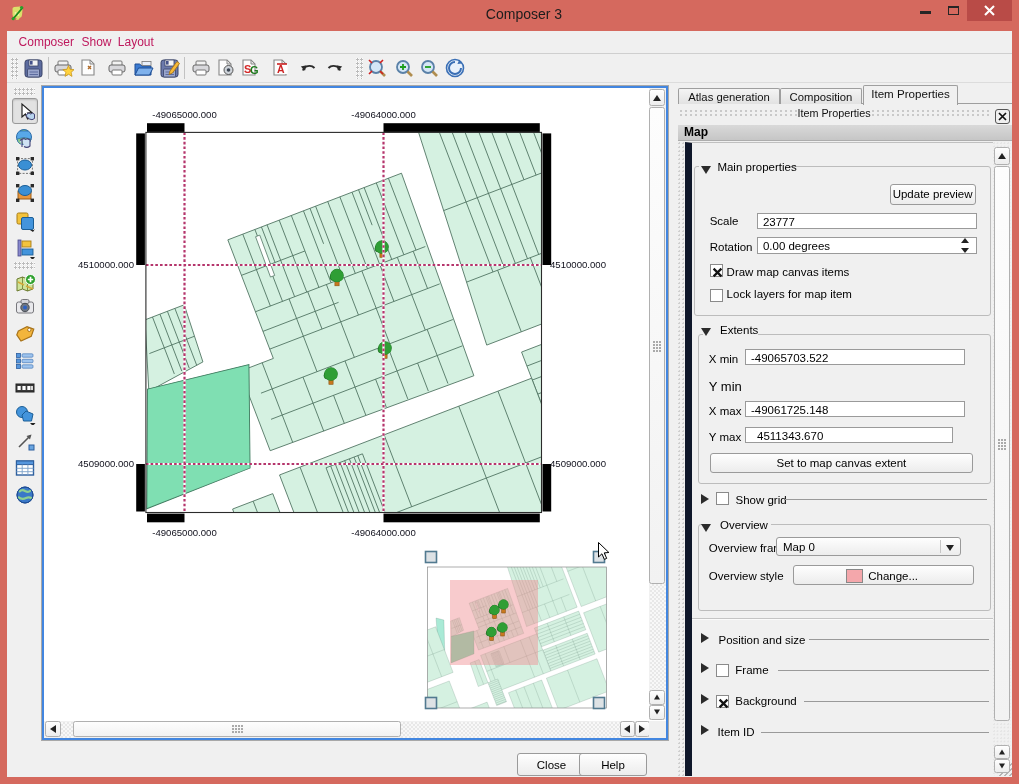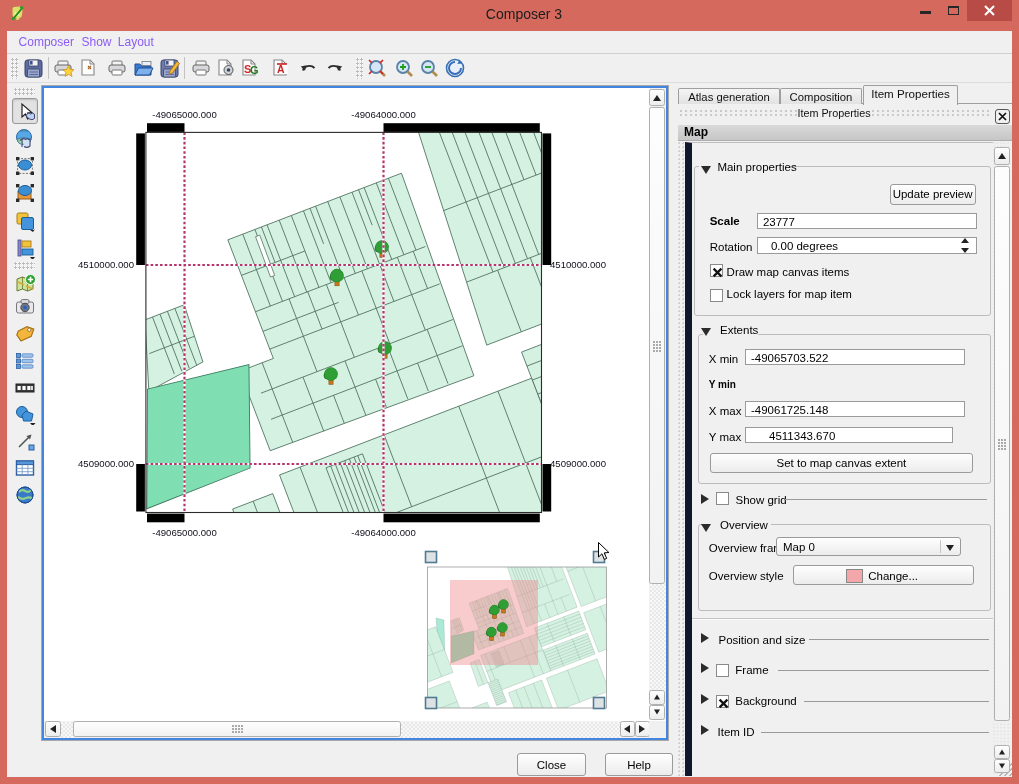--- a/index.html
+++ b/index.html
@@ -3,21 +3,21 @@
 * {margin:0;padding:0;box-sizing:border-box}
 html,body {width:1019px;height:784px;overflow:hidden;font-family:"Liberation Sans",sans-serif}
 #win {position:relative;width:1019px;height:784px;background:#d5695e}
 #content {position:absolute;left:7px;top:31px;width:1005px;height:746px;background:#f0f0f0}
 
 #title {position:absolute;left:0;top:0;width:1019px;height:31px;background:#d5695e}
 #title .t {position:absolute;left:29px;right:0;top:6px;text-align:center;font-size:14px;color:#1c1c1c}
 #closebox {position:absolute;left:967px;top:0;width:45px;height:20.5px;background:#b94b47}
 
 #menubar {position:absolute;left:0;top:0;width:1005px;height:23px;background:#f0f0f0;border-bottom:1px solid #cfcfcf}
-#menubar span {position:absolute;top:4px;font-size:12px;color:#8b5cf6}
+#menubar span {position:absolute;top:4px;font-size:12px;color:#be185d}
 
 #toolbar {position:absolute;left:0;top:23px;width:1005px;height:29px;background:#f0f0f0;border-bottom:1px solid #dcdcdc}
 .ticon {position:absolute;top:3px;width:22px;height:22px}
 .tsep {position:absolute;top:3px;width:1px;height:22px;background:#c2c2c2}
 .vgrip {position:absolute;top:4px;width:7px;height:21px;background-image:radial-gradient(circle at 1.5px 1.5px,#bbb 1px,rgba(0,0,0,0) 1.1px),radial-gradient(circle at 1.5px 1.5px,#fff 1.4px,rgba(0,0,0,0) 1.5px);background-size:4px 4px}
 
 #ltool {position:absolute;left:0;top:53px;width:35px;height:693px;background:#f0f0f0}
 .licon {position:absolute;left:5px;width:26px;height:26px;padding:2px}
 .licon.pressed {border:1px solid #9a9a9a;border-radius:3px;background:#e2e2e2;box-shadow:inset 0 1px 2px rgba(0,0,0,0.18)}
 .hgrip {position:absolute;left:7px;width:21px;height:7px;background-image:radial-gradient(circle at 1.5px 1.5px,#bbb 1px,rgba(0,0,0,0) 1.1px),radial-gradient(circle at 1.5px 1.5px,#fff 1.4px,rgba(0,0,0,0) 1.5px);background-size:4px 4px}
@@ -536,21 +536,21 @@
               <div class="arr lt"></div>
             </div>
       <div class="sbtn" style="left:590.5px;top:0.5px;width:15px;height:16px">
               <div class="arr rt"></div>
             </div>
     </div>
     <div style="position:absolute;right:0;bottom:0;width:17.5px;height:17.5px;background:#f0f0f0"></div>
   </div>
       </div>
   <div class="btn" style="left:510px;top:721.5px;width:69px;height:23px;line-height:22px">Close</div>
-  <div class="btn" style="left:598px;top:721.5px;width:68px;height:23px;line-height:22px">Help</div>
+  <div class="btn" style="left:572px;top:721.5px;width:68px;height:23px;line-height:22px">Help</div>
   <div id="panel">
         <div class="tabbar">
           <div class="tab" style="left:0px;width:102px">Atlas generation</div>
           <div class="tab" style="left:102px;width:82px">Composition</div>
           <div class="tab active" style="left:185px;width:95px">Item Properties</div>
         </div>
         <div class="docktitle">
           <div class="dots" style="left:2px;width:120px"></div>
           <span>Item Properties</span>
           <div class="dots" style="left:194px;width:118px"></div>
@@ -559,45 +559,45 @@
             </svg></div>
         </div>
         <div class="maphdr">Map</div>
         <div style="position:absolute;left:0px;top:58px;width:6px;height:634px;background-image:radial-gradient(circle at 1.2px 1.2px,#cfcfcf 0.9px,rgba(0,0,0,0) 1px);background-size:4px 4px"></div>
         <div class="pscroll">
           <div class="gbox" style="left:2px;top:23px;width:297px;height:150px"></div>
           <div style="position:absolute;left:7px;top:17px;width:90px;height:12px;background:#f0f0f0"></div>
           <div style="position:absolute;left:9px;top:22.5px;width:0;height:0;border-top:8px solid #2b2b2b;border-left:5.5px solid transparent;border-right:5.5px solid transparent"></div>
           <div class="lab" style="left:25.4px;top:17.5px;font-size:11.5px;font-weight:normal">Main properties</div>
           <div class="btn" style="left:197.6px;top:41.4px;width:86px;height:20.3px;line-height:19.3px;font-size:11.5px">Update preview</div>
-          <div class="lab" style="left:17.7px;top:72px;font-size:11.5px;font-weight:bold">Scale</div>
+          <div class="lab" style="left:17.7px;top:72px;font-size:11.5px;font-weight:normal">Scale</div>
           <div class="fld" style="left:64.9px;top:69.5px;width:220.5px;height:16px;line-height:16px;padding-left:5px">23777</div>
           <div class="lab" style="left:17.7px;top:97.5px;font-size:11.5px;font-weight:normal">Rotation</div>
-          <div class="fld" style="left:64.9px;top:94.4px;width:220.5px;height:17px;line-height:17px;padding-left:13px">0.00 degrees</div>
+          <div class="fld" style="left:64.9px;top:94.4px;width:220.5px;height:17px;line-height:17px;padding-left:5px">0.00 degrees</div>
           <div class="spin" style="left:268.5px;top:95.4px">
             <div class="sup"></div>
             <div class="sdn"></div>
           </div>
           <div class="cb" style="left:17.7px;top:121.4px"><svg width="13" height="13" viewBox="0 0 13 13">
               <path d="M2.6 2.6 L10.4 10.4 M10.4 2.6 L2.6 10.4" stroke="#111" stroke-width="2.2"></path>
             </svg></div>
           <div class="lab" style="left:34.6px;top:123px;font-size:11.5px;font-weight:normal">Draw map canvas items</div>
           <div class="cb" style="left:17.7px;top:146px"></div>
           <div class="lab" style="left:34.6px;top:145px;font-size:11.5px;font-weight:normal">Lock layers for map item</div>
           <div class="gbox" style="left:6px;top:190.5px;width:293px;height:150px"></div>
           <div style="position:absolute;left:11px;top:185px;width:55px;height:11px;background:#f0f0f0"></div>
           <div style="position:absolute;left:9px;top:185px;width:0;height:0;border-top:8px solid #2b2b2b;border-left:5.5px solid transparent;border-right:5.5px solid transparent"></div>
           <div class="lab" style="left:28px;top:180.8px;font-size:11.5px;font-weight:normal">Extents</div>
           <div class="lab" style="left:16.8px;top:209.6px;font-size:11.5px;font-weight:normal">X min</div>
           <div class="fld" style="left:53px;top:205.5px;width:220px;height:16px;line-height:16px;padding-left:5px">-49065703.522</div>
-          <div class="lab" style="left:16.8px;top:235.5px;font-size:10px;font-weight:bold">Y min</div>
+          <div class="lab" style="left:16.8px;top:235.5px;font-size:13px;font-weight:normal">Y min</div>
           <div class="lab" style="left:16.8px;top:261.5px;font-size:11.5px;font-weight:normal">X max</div>
           <div class="fld" style="left:53px;top:257.5px;width:220px;height:16px;line-height:16px;padding-left:5px">-49061725.148</div>
           <div class="lab" style="left:16.8px;top:287.5px;font-size:11.5px;font-weight:normal">Y max</div>
-          <div class="fld" style="left:53px;top:283.5px;width:208px;height:16px;line-height:16px;padding-left:23px">4511343.670</div>
+          <div class="fld" style="left:53px;top:283.5px;width:208px;height:16px;line-height:16px;padding-left:11px">4511343.670</div>
           <div class="btn" style="left:17.5px;top:309.9px;width:263.9px;height:20.3px;line-height:19.3px;font-size:11.5px">Set to map canvas extent</div>
           <div style="position:absolute;left:9px;top:350.5px;width:0;height:0;border-left:8px solid #2b2b2b;border-top:5.0px solid transparent;border-bottom:5.0px solid transparent"></div>
           <div class="cb" style="left:24.4px;top:349.3px"></div>
           <div class="lab" style="left:43.5px;top:350.8px;font-size:11.5px;font-weight:normal">Show grid</div>
           <div style="position:absolute;left:93px;top:355.8px;width:202px;height:1px;background:#9a9a9a"></div>
           <div class="gbox" style="left:6px;top:381px;width:293px;height:87px"></div>
           <div style="position:absolute;left:11px;top:376px;width:68px;height:11px;background:#f0f0f0"></div>
           <div style="position:absolute;left:9px;top:380.5px;width:0;height:0;border-top:8px solid #2b2b2b;border-left:5.5px solid transparent;border-right:5.5px solid transparent"></div>
           <div class="lab" style="left:28px;top:375.5px;font-size:11.5px;font-weight:normal">Overview</div>
           <div class="lab" style="left:16.8px;top:399px;font-size:11.5px;font-weight:normal">Overview frame</div>

